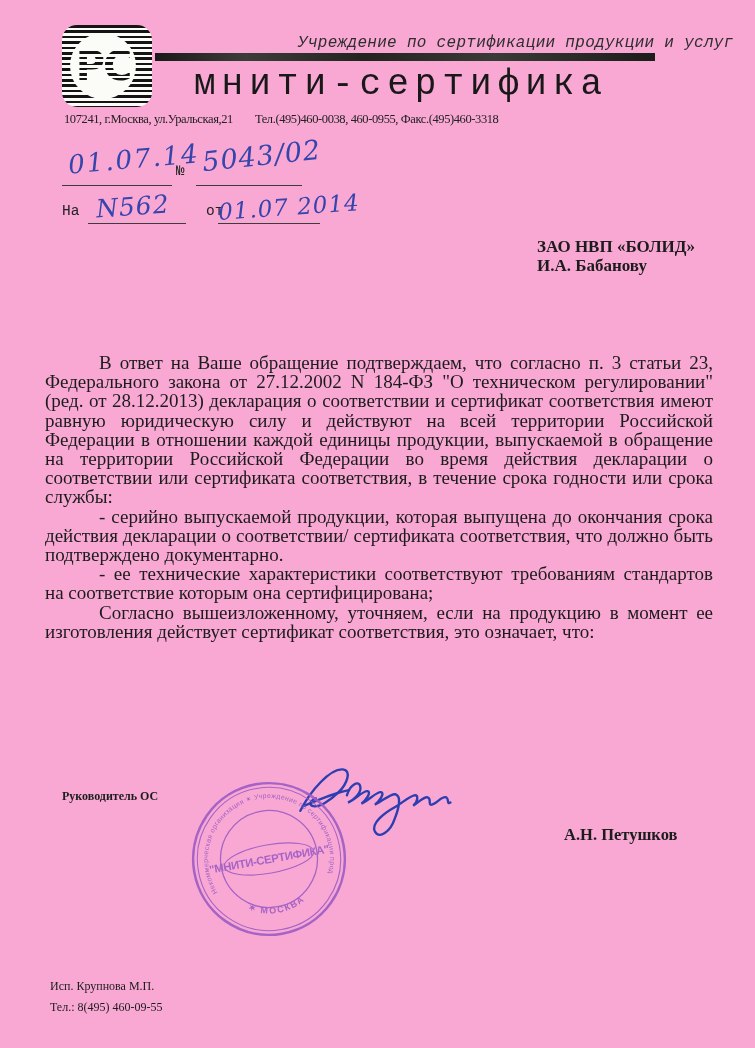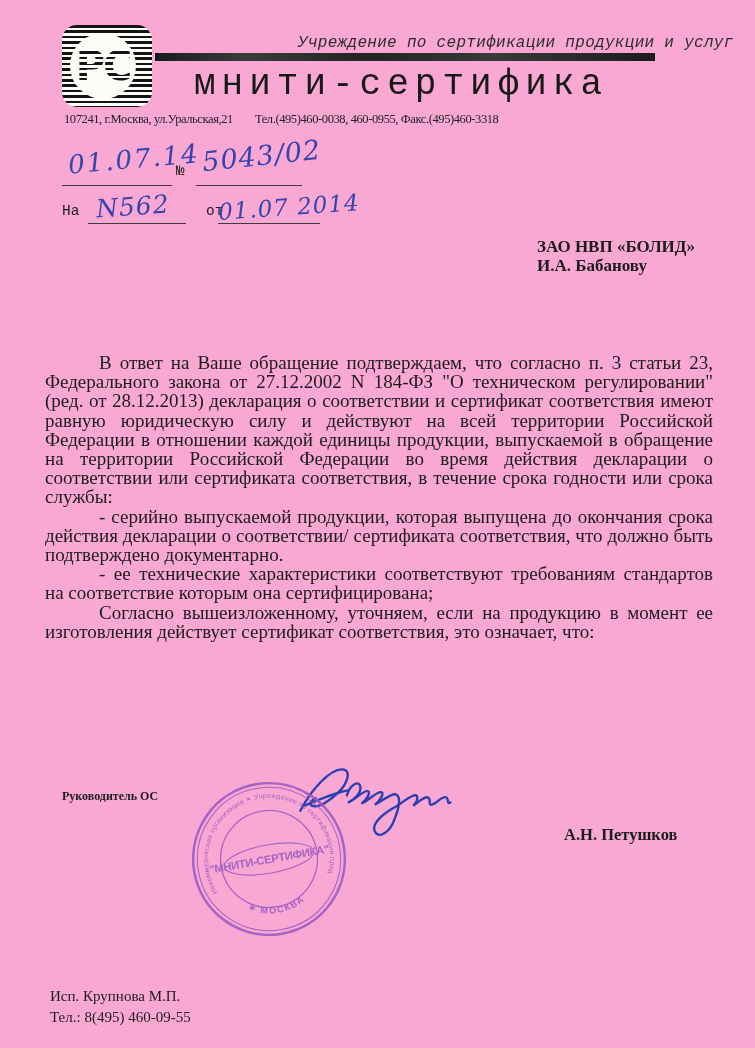--- a/index.html
+++ b/index.html
@@ -69,21 +69,21 @@
     position:absolute; left:45px; top:353px; width:668px;
     font-size:19px; line-height:19.2px; text-align:justify;
   }
   .body-text p { margin:0; text-indent:54px; }
   
   .position-title { position:absolute; left:62px;  top:789px; font-weight:bold; font-size:12px; }
   .signer-name    { position:absolute; left:564px; top:789px; font-weight:bold; font-size:16.5px;margin-top:36px; }
   .signature-svg  { position:absolute; left:294px; top:757px; width:168px; height:88px; }
   .stamp-svg      { position:absolute; left:190px; top:780px; width:158px; height:158px; opacity:0.9; }
   
-  .footer { position:absolute; left:50px; top:976px; font-size:15px; line-height:21px;margin-top:10px; }
+  .footer { position:absolute; left:50px; top:976px; font-size:12px; line-height:21px; }
 </style>
 </head>
 <body>
 
 <div class="page">
 
   <div class="logo">
     <div class="logo-circle">
       <span class="logo-letters">РС</span>
     </div>

